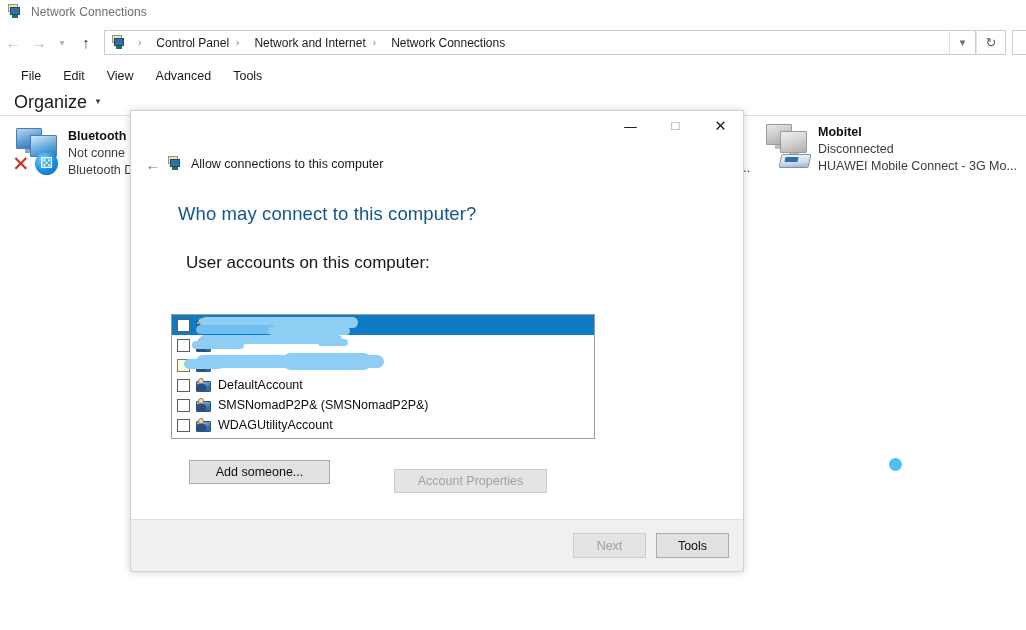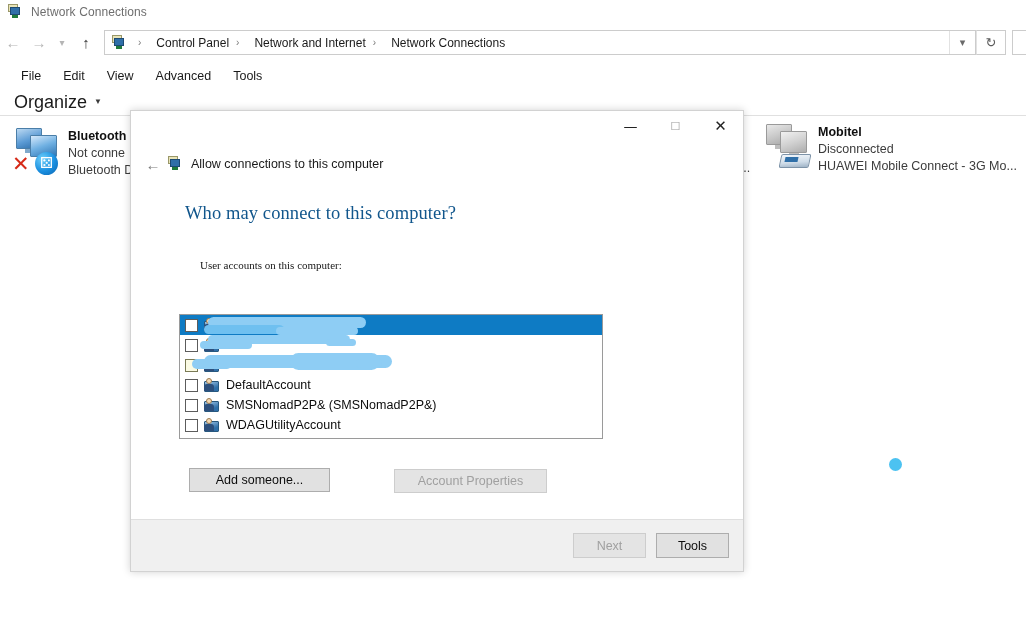--- a/index.html
+++ b/index.html
@@ -199,37 +199,37 @@
     position: absolute; left: 0; top: 40px; width: 100%; height: 26px;
     display: flex; align-items: center; padding-left: 10px;
   }
   .dlg-back {
     width: 24px; height: 24px; display: flex; align-items: center; justify-content: center;
     color: #7a7a7a; font-size: 15px; flex: none;
   }
   .dlg-hdr-icon { width: 17px; height: 17px; position: relative; margin: 0 7px 0 2px; flex: none; }
   .dlg-hdr-text { font-size: 12.5px; color: #1a1a1a; }
 
-  .dlg-body { position: absolute; left: 14px; top: 72px; width: 100%; font-family: Liberation Serif, serif; }
+  .dlg-body { position: absolute; left: 7px; top: 72px; width: 100%; }
   .dlg-h1 {
     margin: 0; padding: 20px 0 0 40px;
     font-size: 18.5px; font-weight: normal; color: #11568c;
     letter-spacing: .1px;
   }
   .dlg-p {
     margin: 0; padding: 20px 60px 0 40px;
     font-size: 12.5px; color: #161616; line-height: 18px;
   }
   .dlg-label {
-    margin: 15px; padding: 20px 0 0 40px;
-    font-size: 11px; color: #161616;
+    margin: 8px; padding: 20px 0 0 40px;
+    font-size: 17px; color: #161616;
   }
 
   .listbox {
-    position: absolute; left: 48px; top: 203px; width: 424px; height: 125px;
+    position: absolute; left: 40px; top: 203px; width: 424px; height: 125px;
     border: 1px solid #9a9a9a; background: #ffffff;
     overflow: hidden;
   }
   .lrow {
     height: 20px; display: flex; align-items: center; padding-left: 5px;
     font-size: 12.5px; color: #0c0c0c; position: relative;
   }
   .lrow.selected { background: #0e7bc4; color: #ffffff; }
   .lcheck {
     width: 13px; height: 13px; border: 1px solid #5c5c5c; background: #ffffff;
@@ -266,21 +266,21 @@
     font-family: "Liberation Sans", sans-serif;
     font-size: 12.5px;
     border: 1px solid #adadad;
     background: #e1e1e1;
     color: #0d0d0d;
     height: 24px;
     display: inline-flex; align-items: center; justify-content: center;
     padding: 0 10px;
   }
   .btn.disabled { color: #a0a0a0; border-color: #cdcdcd; background: #e4e4e4; }
-  .btn.addsomeone { position: absolute; left: 18px; top: 16px; width: 141px; }
+  .btn.addsomeone { position: absolute; left: 18px; top: 8px; width: 141px; }
   .btn.acctprops  { position: absolute; left: 223px; top: 17px; width: 153px; }
 
   .dlg-footer {
     position: absolute; left: 0; bottom: 0; width: 100%; height: 52px;
     background: #f0f0f0; border-top: 1px solid #dfdfdf;
     display: flex; align-items: center; justify-content: flex-end;
     padding-right: 14px; gap: 10px;
   }
   .btn.footer { width: 73px; height: 25px; }
 

